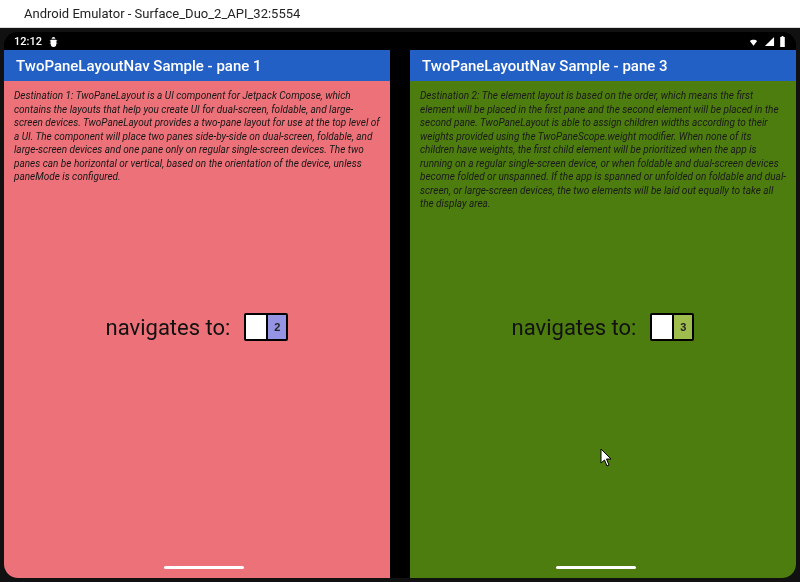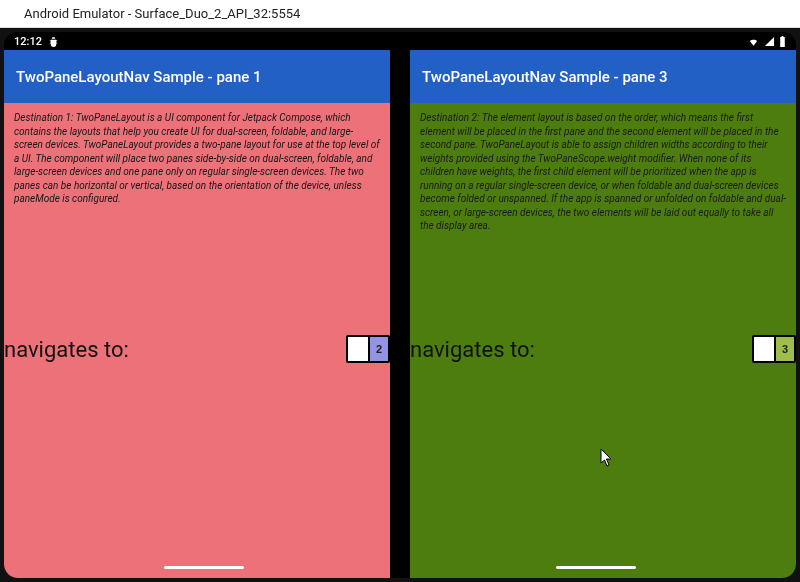--- a/index.html
+++ b/index.html
@@ -74,21 +74,21 @@
       display: flex;
       flex-direction: column;
       overflow: hidden;
     }
     .hinge {
       width: 20px;
       background: #000;
       flex-shrink: 0;
     }
     .app-bar {
-      height: 53px;
+      height: 31px;
       background: #2260C6;
       color: #fff;
       display: flex;
       align-items: center;
       padding: 0 12px;
       font-size: 15px;
       font-weight: 500;
     }
     .pane-content {
       flex: 1;
@@ -110,21 +110,21 @@
     .pane-right .description {
       color: #1a1a1a;
     }
     .nav-row {
       position: absolute;
       top: 232px;
       left: 0;
       right: 0;
       display: flex;
       align-items: center;
-      justify-content: space-between;
+      justify-content: center;
       gap: 14px;
     }
     .nav-label {
       font-size: 22px;
       color: #111;
       font-weight: 400;
     }
     .nav-buttons {
       display: flex;
       border: 2px solid #000;

